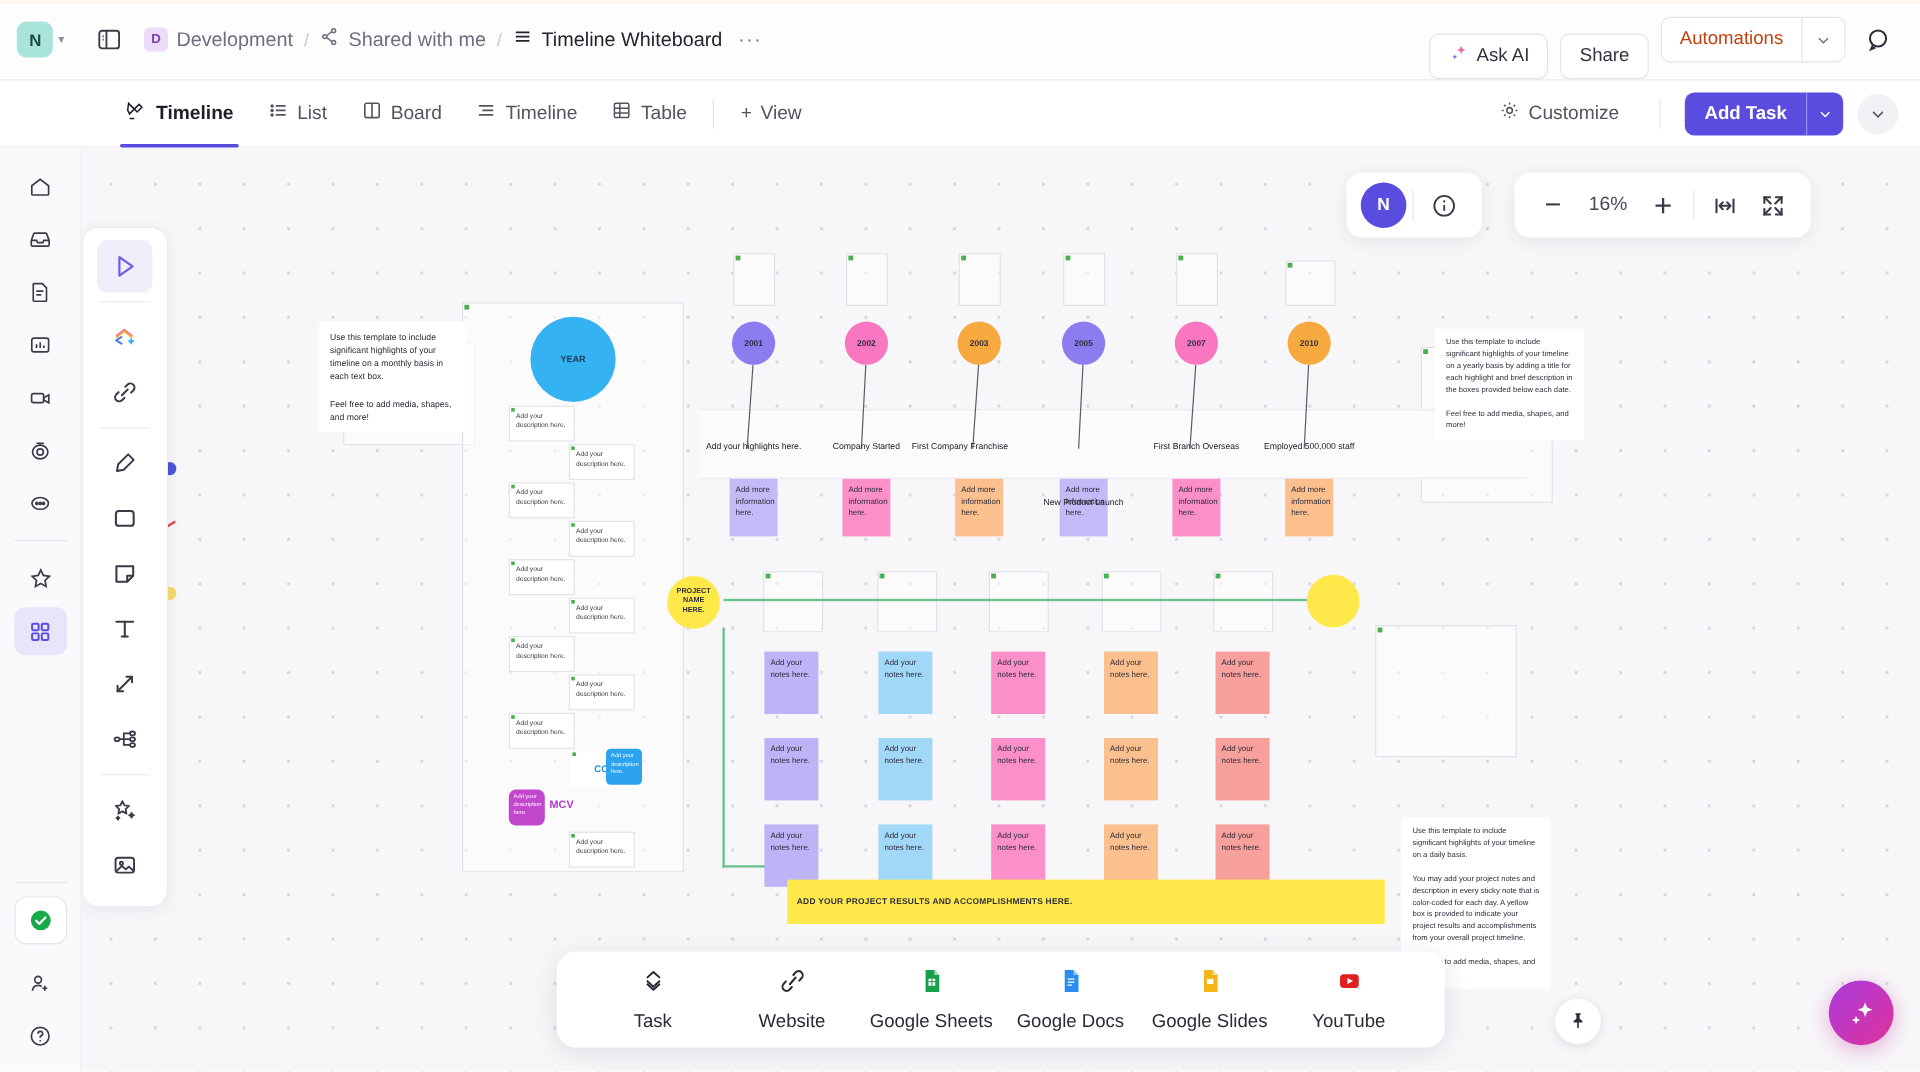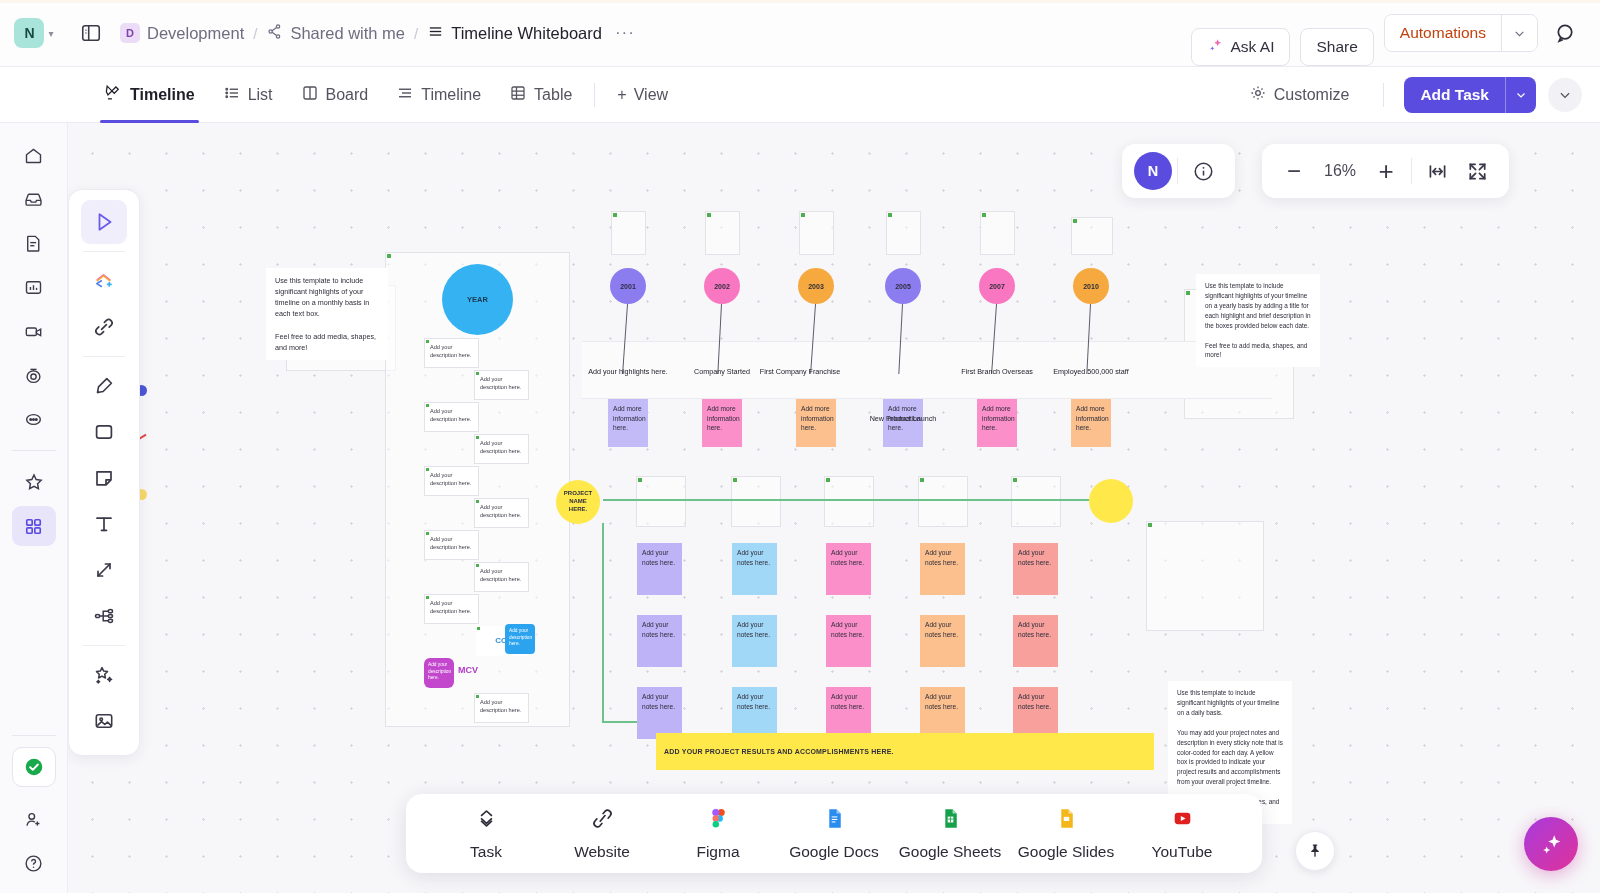--- a/index.html
+++ b/index.html
@@ -685,56 +685,44 @@
                 <path d="M9.8 14.6l4.6-5.4"></path>
                 <path d="M12.6 7.2l1.9-2.2a3.3 3.3 0 0 1 4.9 4.4l-2 2.3"></path>
                 <path d="M11.4 16.8l-1.9 2.2a3.3 3.3 0 0 1-4.9-4.4l2-2.3"></path>
               </svg>
           </span>
           <span class="dock-label">Website</span>
         </div>
         <div class="dock-item">
           <span>
             <svg width="25" height="25" viewBox="0 0 24 24">
-              <circle cx="14.6" cy="6.2" r="3.4" fill="#f24e1e"></circle>
-              <circle cx="9.4" cy="6.2" r="3.4" fill="#a259ff"></circle>
-              <circle cx="13.1" cy="12" r="3.1" fill="#1abcfe"></circle>
-              <circle cx="9.4" cy="12" r="3.1" fill="#ff7262"></circle>
-              <circle cx="9.4" cy="17.6" r="3.1" fill="#0acf83"></circle>
+              <path d="M7 3.2h7l4 4v13.6H7z" fill="#17a04a"></path>
+                <path d="M14 3.2l4 4h-4z" fill="#9ae0b6"></path>
+              <rect x="9.3" y="10.2" width="5.4" height="5.6" fill="#fff"></rect>
+              <rect x="9.3" y="12.1" width="5.4" height=".8" fill="#17a04a"></rect>
+                <rect x="11.7" y="10.2" width=".8" height="5.6" fill="#17a04a"></rect>
             </svg>
           </span>
-          <span class="dock-label">Figma</span>
+          <span class="dock-label">Google Sheets</span>
         </div>
         <div class="dock-item">
           <span>
             <svg width="25" height="25" viewBox="0 0 24 24">
               <path d="M7 3.2h7l4 4v13.6H7z" fill="#2b8cf0"></path>
                 <path d="M14 3.2l4 4h-4z" fill="#97cbff"></path>
               <rect x="9.3" y="10" width="5.4" height="1" fill="#fff"></rect>
                 <rect x="9.3" y="12.4" width="5.4" height="1" fill="#fff"></rect>
                 <rect x="9.3" y="14.8" width="3.6" height="1" fill="#fff"></rect>
             </svg>
           </span>
           <span class="dock-label">Google Docs</span>
         </div>
         <div class="dock-item">
           <span>
             <svg width="25" height="25" viewBox="0 0 24 24">
-              <path d="M7 3.2h7l4 4v13.6H7z" fill="#17a04a"></path>
-                <path d="M14 3.2l4 4h-4z" fill="#9ae0b6"></path>
-              <rect x="9.3" y="10.2" width="5.4" height="5.6" fill="#fff"></rect>
-              <rect x="9.3" y="12.1" width="5.4" height=".8" fill="#17a04a"></rect>
-                <rect x="11.7" y="10.2" width=".8" height="5.6" fill="#17a04a"></rect>
-            </svg>
-          </span>
-          <span class="dock-label">Google Sheets</span>
-        </div>
-        <div class="dock-item">
-          <span>
-            <svg width="25" height="25" viewBox="0 0 24 24">
               <path d="M7 3.2h7l4 4v13.6H7z" fill="#f5b61a"></path>
                 <path d="M14 3.2l4 4h-4z" fill="#fbe0a1"></path>
               <rect x="9.4" y="10.4" width="5.2" height="4" fill="#fff"></rect>
             </svg>
           </span>
           <span class="dock-label">Google Slides</span>
         </div>
         <div class="dock-item">
           <span>
             <svg width="25" height="25" viewBox="0 0 24 24">

